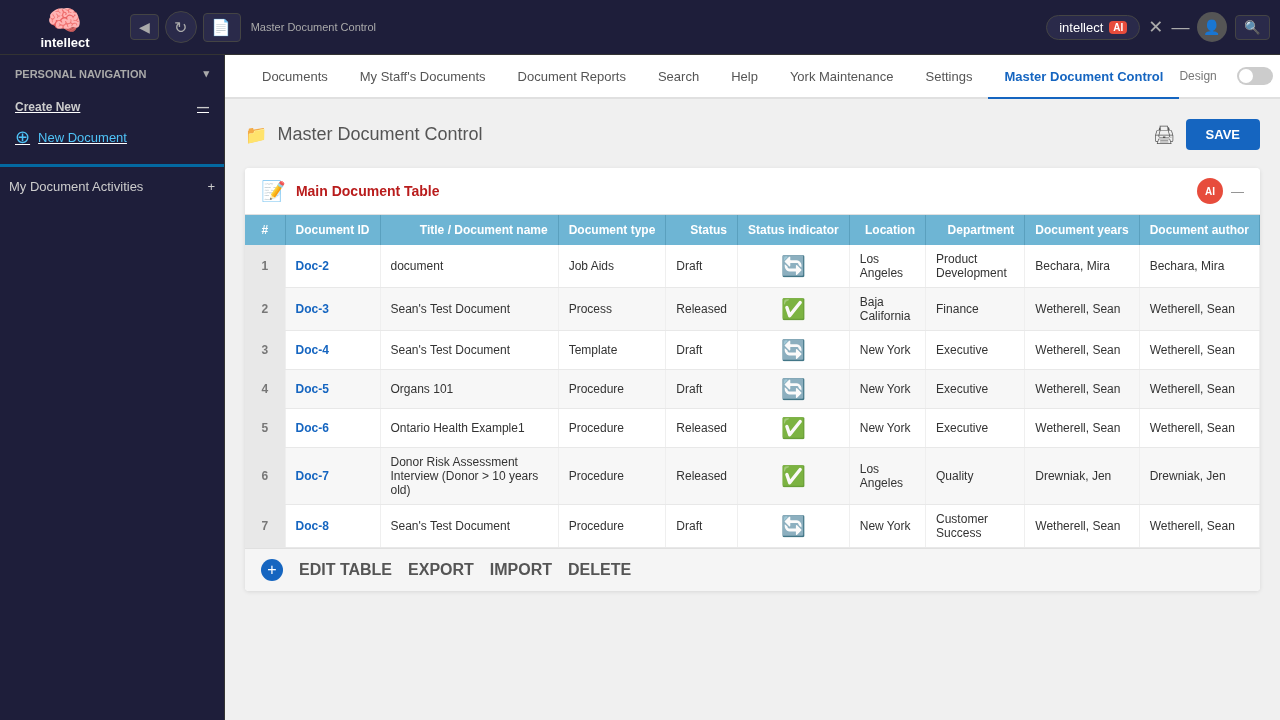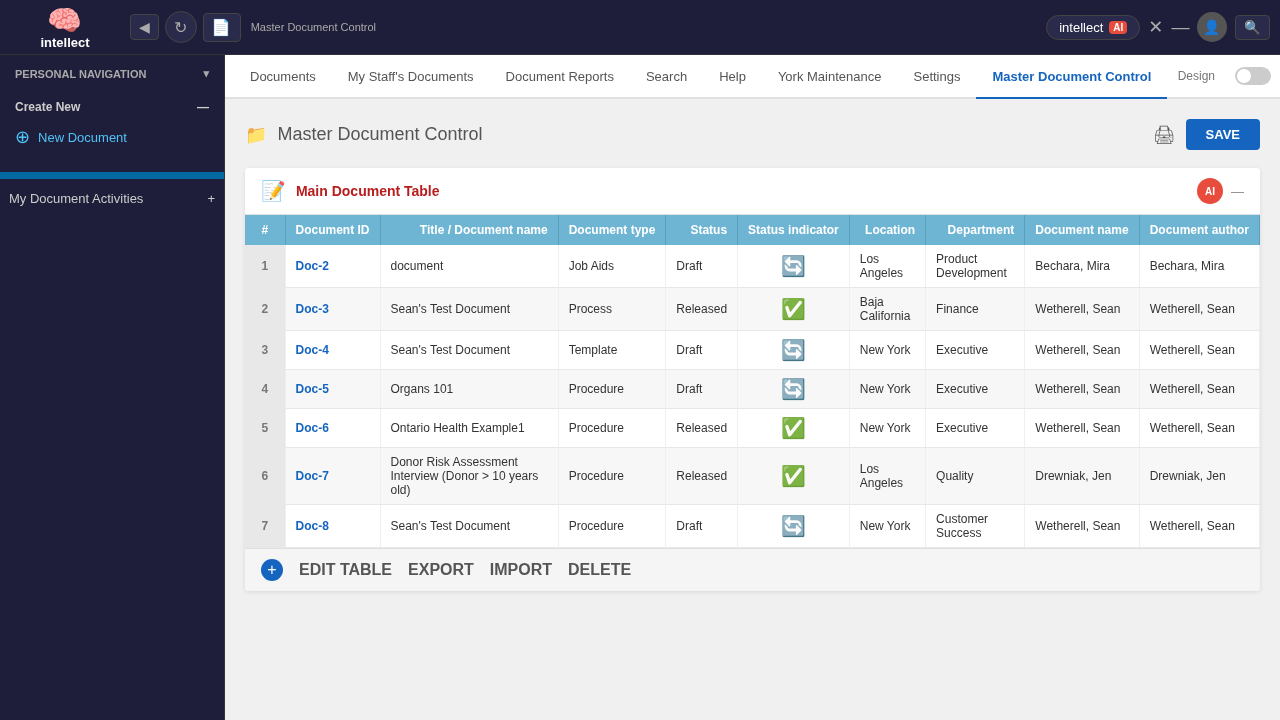--- a/index.html
+++ b/index.html
@@ -36,42 +36,42 @@
     
     .sidebar {
       width: 225px; background: #1e1e3a; color: #fff; flex-shrink: 0;
       border-right: 1px solid #333; display: flex; flex-direction: column;
     }
     .sidebar-nav-header {
       padding: 12px 15px; font-size: 11px; font-weight: 700; color: #aaa;
       text-transform: uppercase; display: flex; align-items: center; justify-content: space-between;
       cursor: pointer;
     }
-    .sidebar-section { padding: 8px 15px 20px; border-bottom: 7px solid #0369a1; }
+    .sidebar-section { padding: 8px 15px 12px; border-bottom: 3px solid #0369a1; text-decoration: underline; }
     .sidebar-section-title {
       font-size: 12px; color: #ccc; font-weight: 600; display: flex;
       align-items: center; justify-content: space-between; margin-bottom: 8px;
     }
     .sidebar-new-doc {
       display: flex; align-items: center; gap: 8px; color: #4fc3f7;
       font-size: 13px; cursor: pointer; padding: 4px 0;
     }
     .sidebar-new-doc .plus-circle { font-size: 18px; }
     .sidebar-activities {
       padding: 12px 9px; display: flex; align-items: center; justify-content: space-between; color: #ccc; cursor: pointer;
     }
     .sidebar-activities span { font-size: 13px; }
 
     
     .main-content { flex: 1; background: #f0f0f0; display: flex; flex-direction: column; overflow: hidden; }
 
     
     .nav-tabs {
       background: #fff; display: flex; align-items: center; border-bottom: 2px solid #e0e0e0;
-      padding: 0 9px; height: 44px; gap: 0;
+      padding: 0 21px; height: 44px; gap: 0;
     }
     .nav-tab {
       padding: 0 16px; height: 44px; display: flex; align-items: center; cursor: pointer;
       font-size: 13px; color: #555; border-bottom: 2px solid transparent; margin-bottom: -2px;
       white-space: nowrap;
     }
     .nav-tab.active { color: #1565c0; border-bottom-color: #1565c0; font-weight: 600; }
     .design-toggle { margin-left: auto; display: flex; align-items: center; gap: 20px; font-size: 12px; color: #777; }
     .toggle-switch {
       width: 36px; height: 18px; background: #ccc; border-radius: 9px; position: relative; cursor: pointer;
@@ -232,21 +232,21 @@
             <thead>
               <tr>
                 <th>#</th>
                 <th>Document ID</th>
                 <th>Title / Document name</th>
                 <th>Document type</th>
                 <th>Status</th>
                 <th>Status indicator</th>
                 <th>Location</th>
                 <th>Department</th>
-                <th>Document name</th>
+                <th>Document years</th>
                 <th>Document author</th>
               </tr>
             </thead>
             <tbody id="table-body">
             <tr>
     <td>1</td>
     <td class="doc-id-cell">Doc-2</td>
     <td>document</td>
     <td>Job Aids</td>
     <td>Draft</td>

